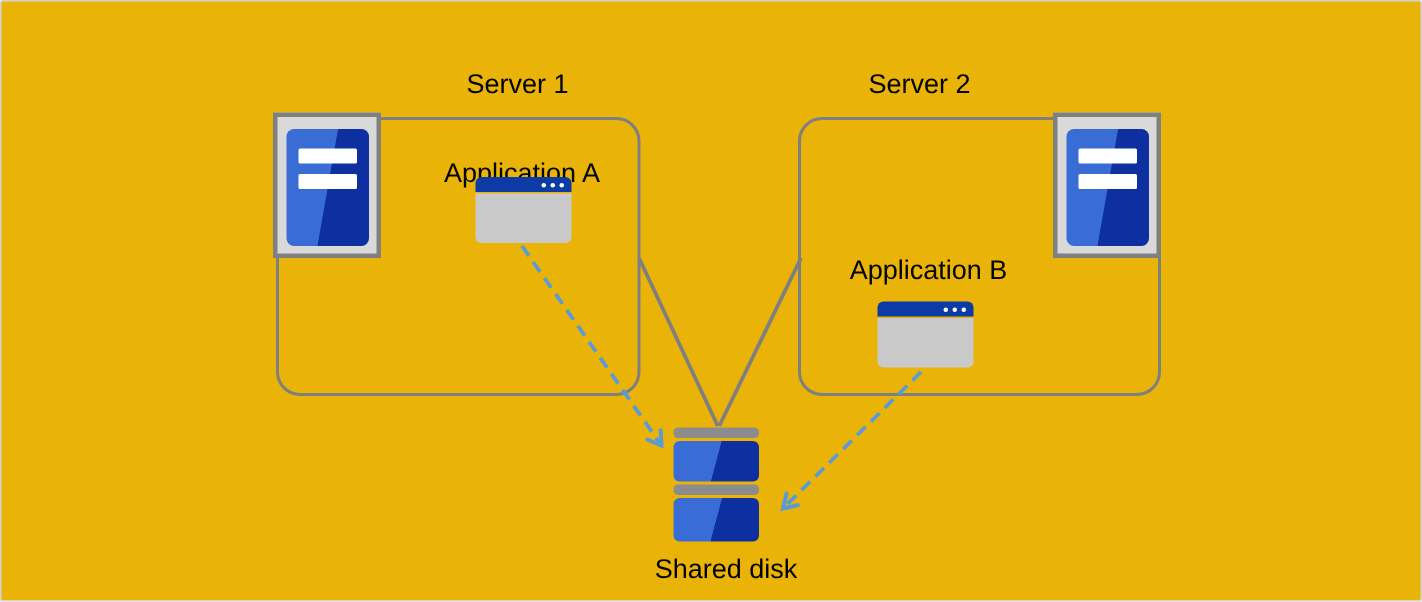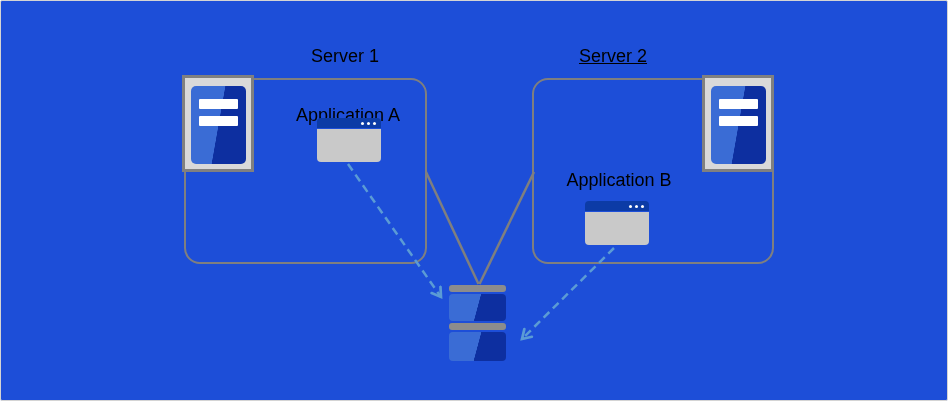--- a/index.html
+++ b/index.html
@@ -5,21 +5,21 @@
   html, body {
     margin: 0;
     padding: 0;
     background: #ffffff;
     font-family: "Liberation Sans", sans-serif;
   }
   .canvas {
     position: relative;
     width: 946px;
     height: 399px;
-    background: #1d4ed8;
+    background: #eab308;
     border: 1px solid #d4d4d4;
     border-radius: 2px;
     overflow: hidden;
   }
   
   .layer { position: absolute; left: 0; top: 0; width: 948px; height: 401px; }
   .layer.boxes  { z-index: 1; }
   .layer.lines  { z-index: 2; pointer-events: none; }
   .layer.fronts { z-index: 3; }
 
@@ -37,21 +37,21 @@
   
   .label {
     position: absolute;
     transform: translateX(-50%);
     white-space: nowrap;
     font-size: 18px;
     line-height: 21px;
     color: #000000;
   }
   .lbl-server1 { left: 344px; top: 45px; }
-  .lbl-server2 { left: 612px; top: 45px; text-decoration: underline; }
+  .lbl-server2 { left: 612px; top: 45px; }
   .lbl-app-a   { left: 347px; top: 104px; }
   .lbl-app-b   { left: 618px; top: 169px; text-align: center; }
   .lbl-disk    { left: 483px; top: 368px; }
 
   
   .server-panel {
     position: absolute;
     width: 72px; height: 97px;
     background: #d9d9d9;
     border: 3px solid #808080;
@@ -195,15 +195,16 @@
       </div>
       <div class="win-body"></div>
     </div>
 
     <div class="disk-stack">
       <div class="cap c1"></div>
       <div class="platter p1"></div>
       <div class="cap c2"></div>
       <div class="platter p2"></div>
     </div>
+    <div class="label lbl-disk">Shared disk</div>
 
   </div>
 </div>
 
 </body></html>

